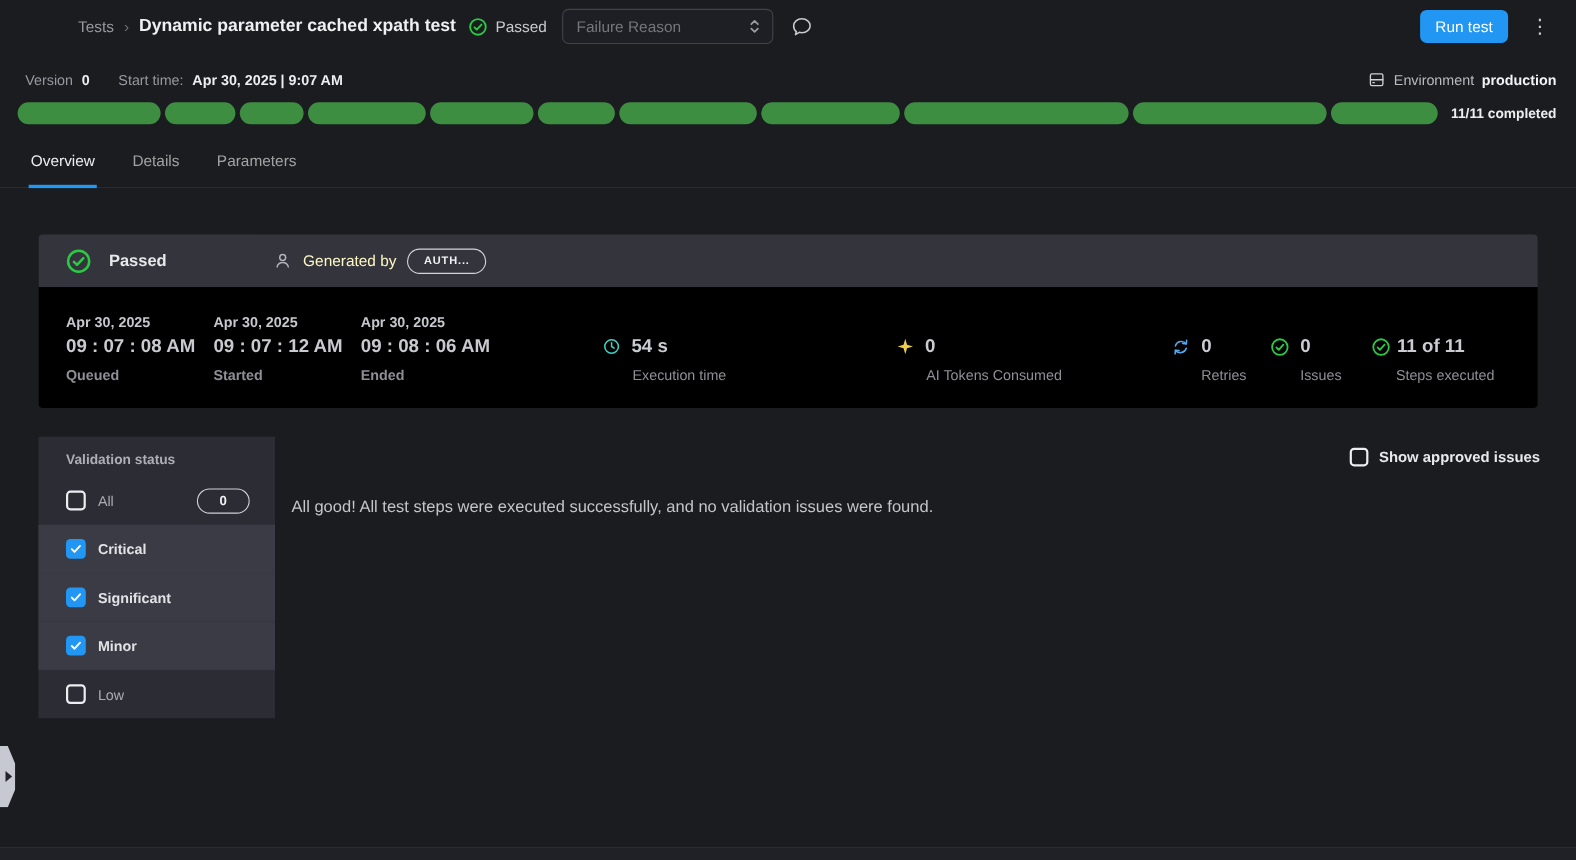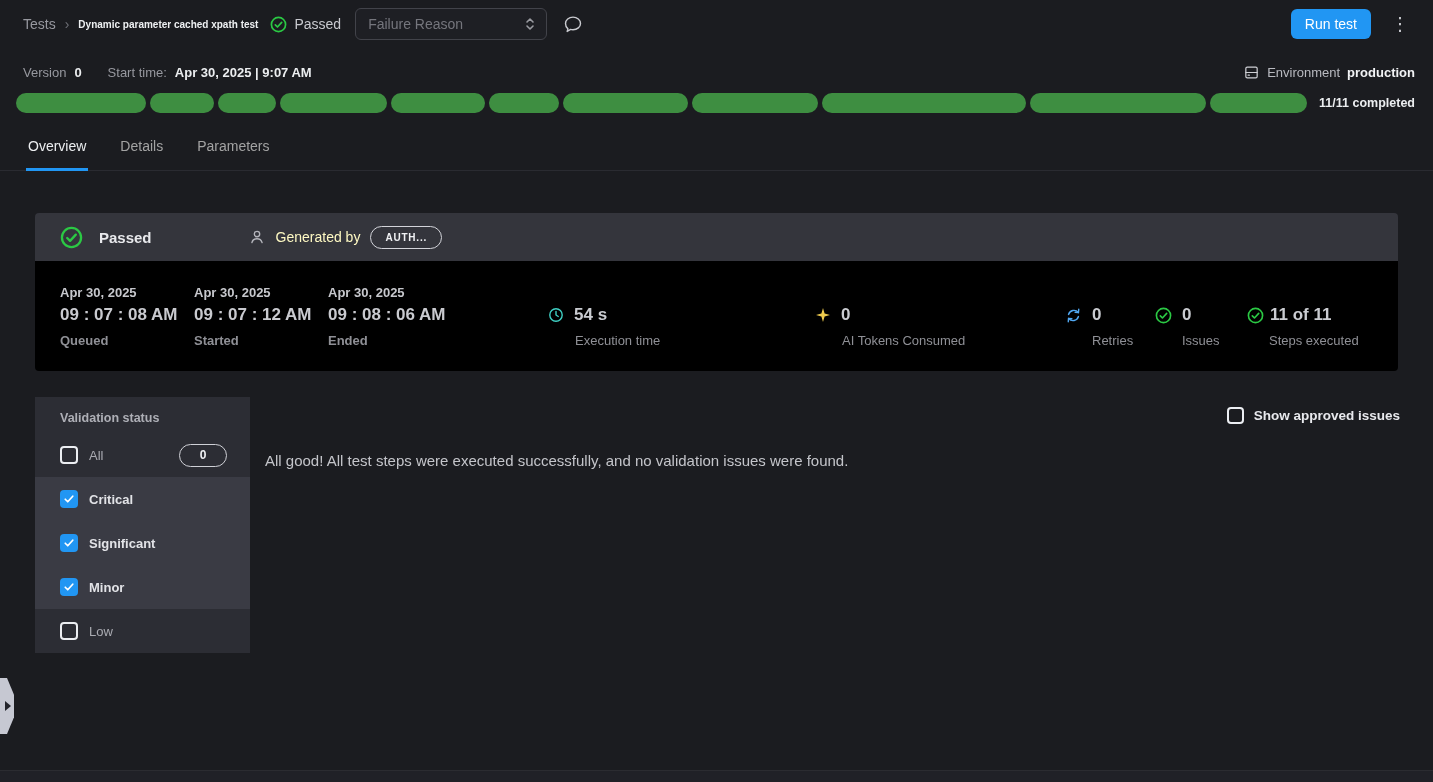--- a/index.html
+++ b/index.html
@@ -6,23 +6,23 @@
   html,body { background:#101114; }
   #app {
     position:relative; width:1433px; height:782px; overflow:hidden;
     background:#1b1c20; color:#c9cacf;
     font-family:"Liberation Sans","DejaVu Sans",sans-serif;
   }
   .icon-svg { display:block; }
 
   
   .topbar { position:absolute; top:0; left:0; right:0; height:48px; display:flex; align-items:center; padding:0 18px 0 23px; }
-  .crumb-root { color:#97989f; font-size:14px; cursor:pointer; }
+  .crumb-root { color:#97989f; font-size:14px; cursor:pointer;margin-left:48px; }
   .crumb-sep { color:#6e6f76; font-size:14px; margin:0 9px; }
-  .page-title { color:#eef0f2; font-size:10px; font-weight:700; }
+  .page-title { color:#eef0f2; font-size:16px; font-weight:700; }
   .status-inline { display:flex; align-items:center; gap:7px; margin-left:12px; }
   .status-inline .lbl { color:#c9cacf; font-size:14px; }
   .failure-select {
     margin-left:14px; width:192px; height:32px; border:1px solid #42434a; border-radius:6px;
     display:flex; align-items:center; justify-content:space-between; padding:0 10px 0 12px;
     color:#75767d; font-size:14px; cursor:pointer; background:#1e1f24;
   }
   .comment-btn { margin-left:16px; cursor:pointer; display:flex; align-items:center; }
   .topbar-right { margin-left:auto; display:flex; align-items:flex-start; gap:14px; }
   .run-btn {

